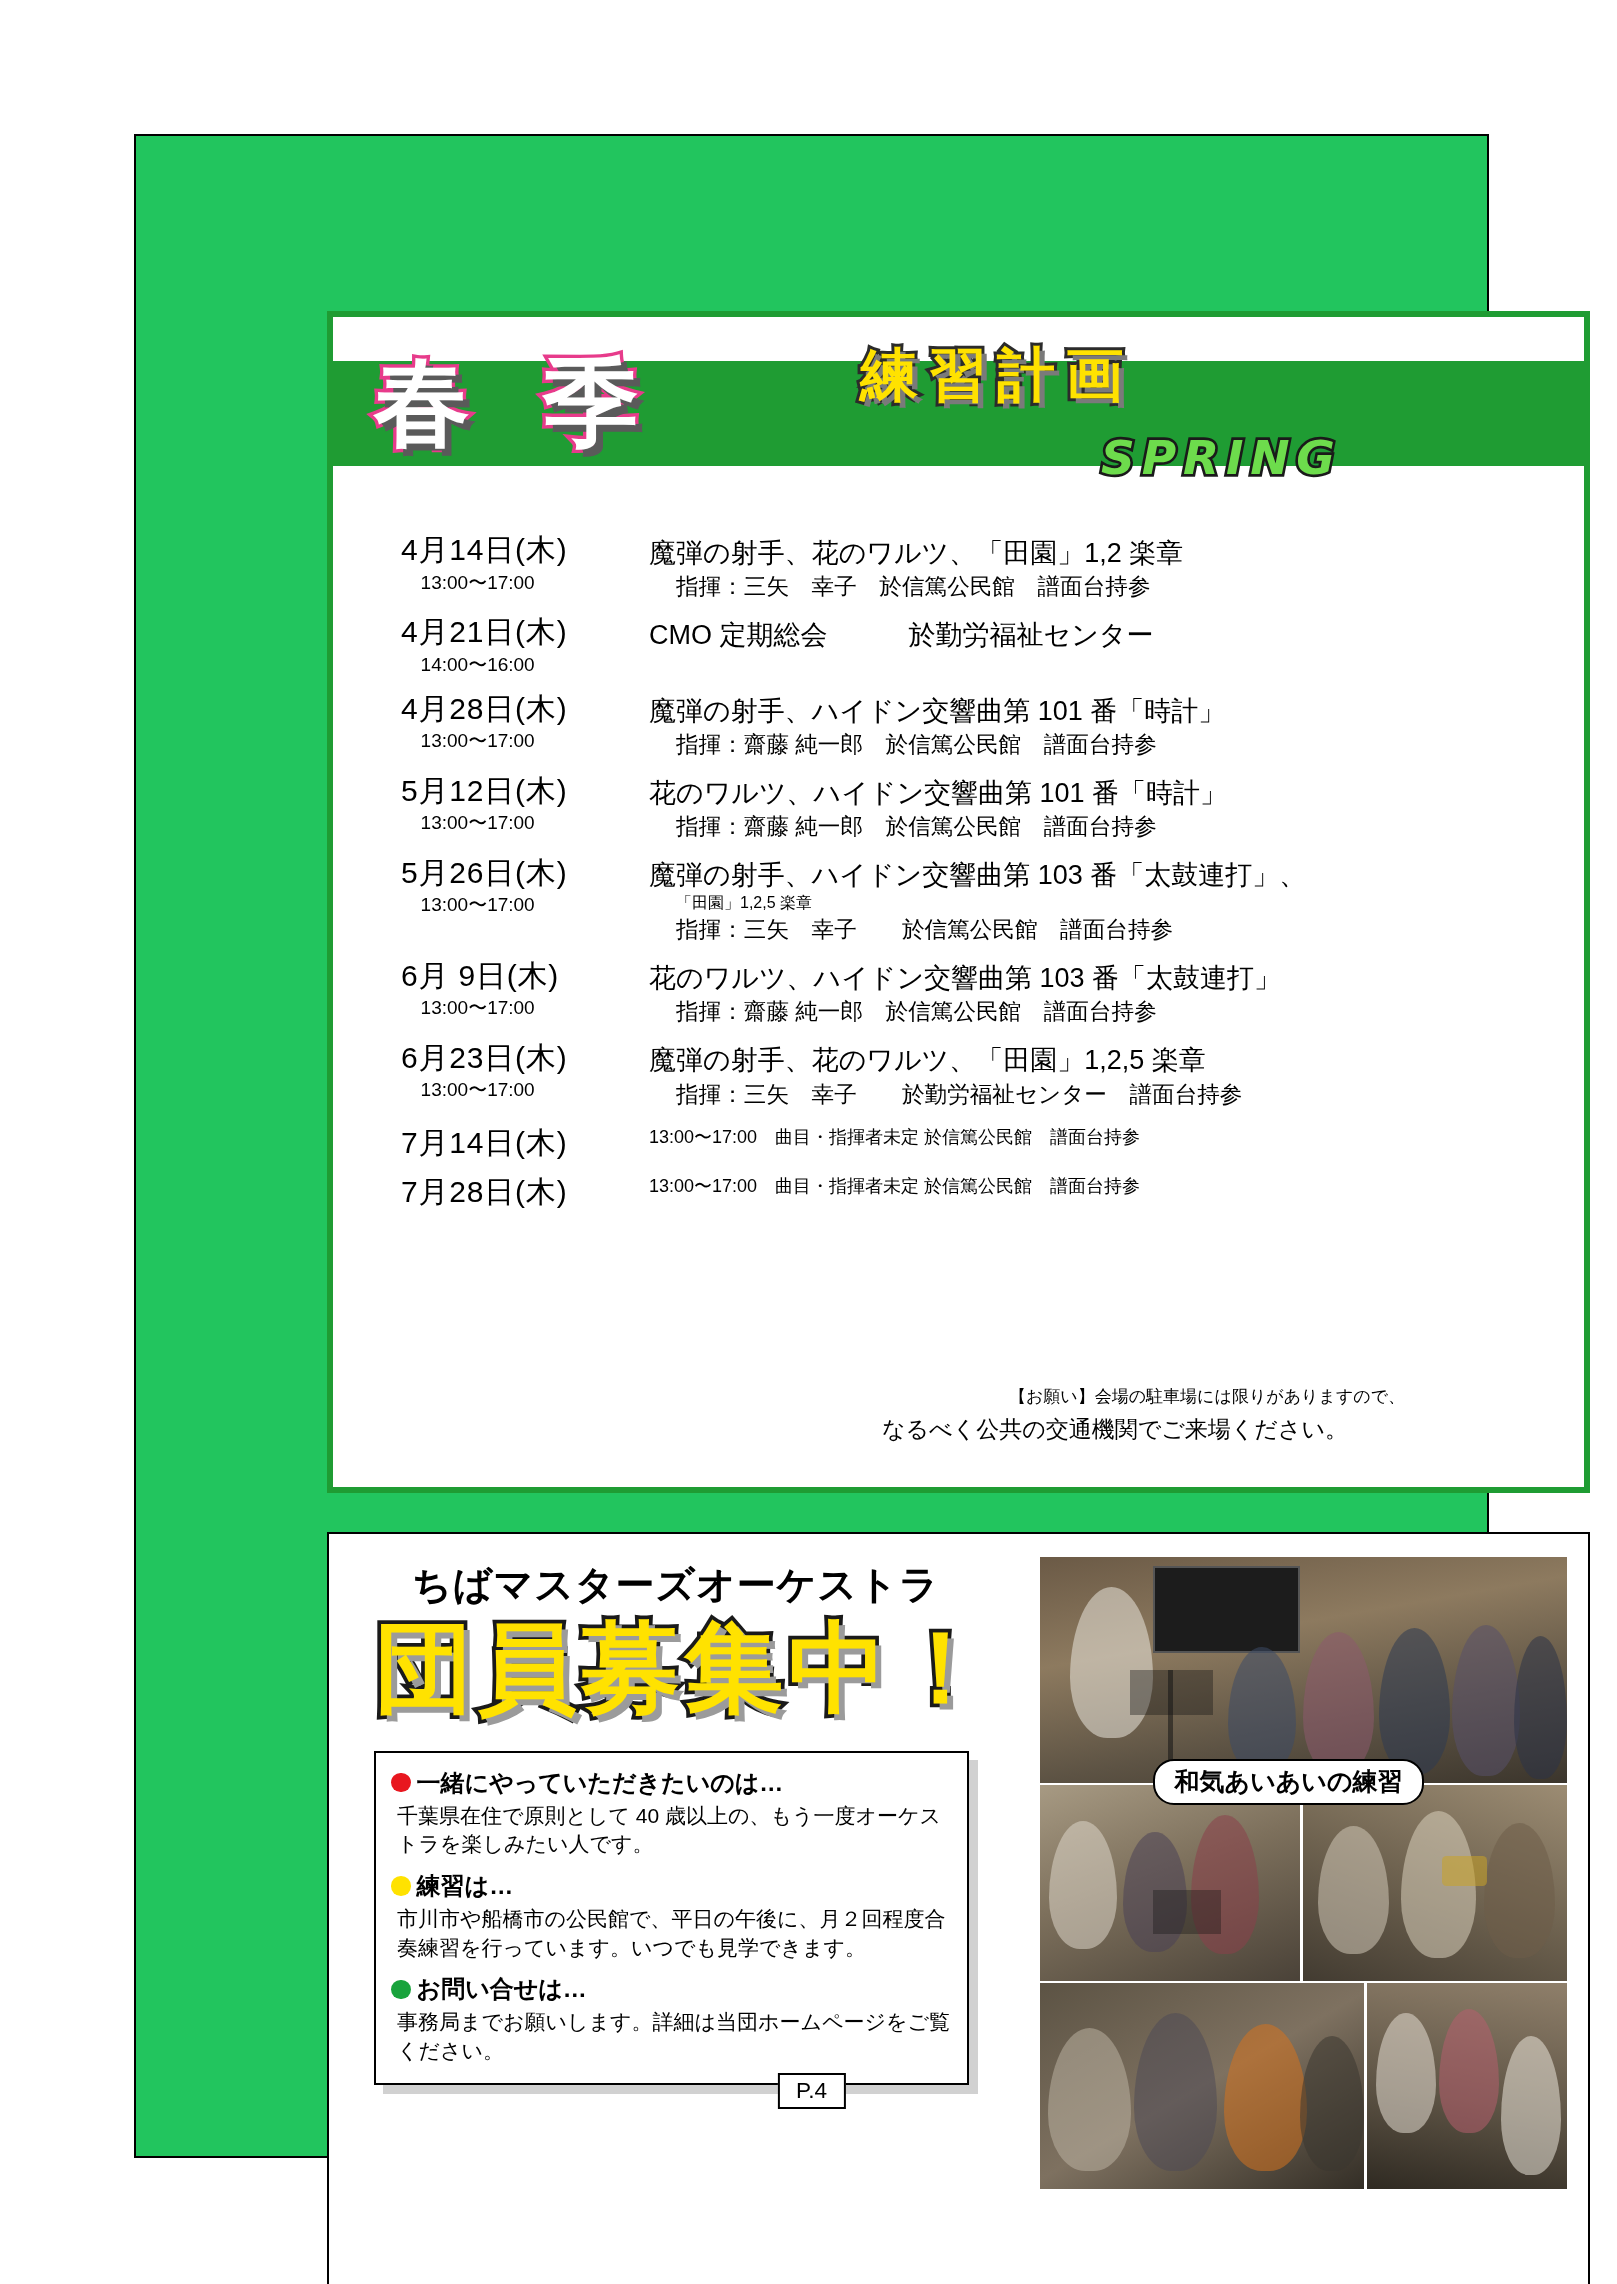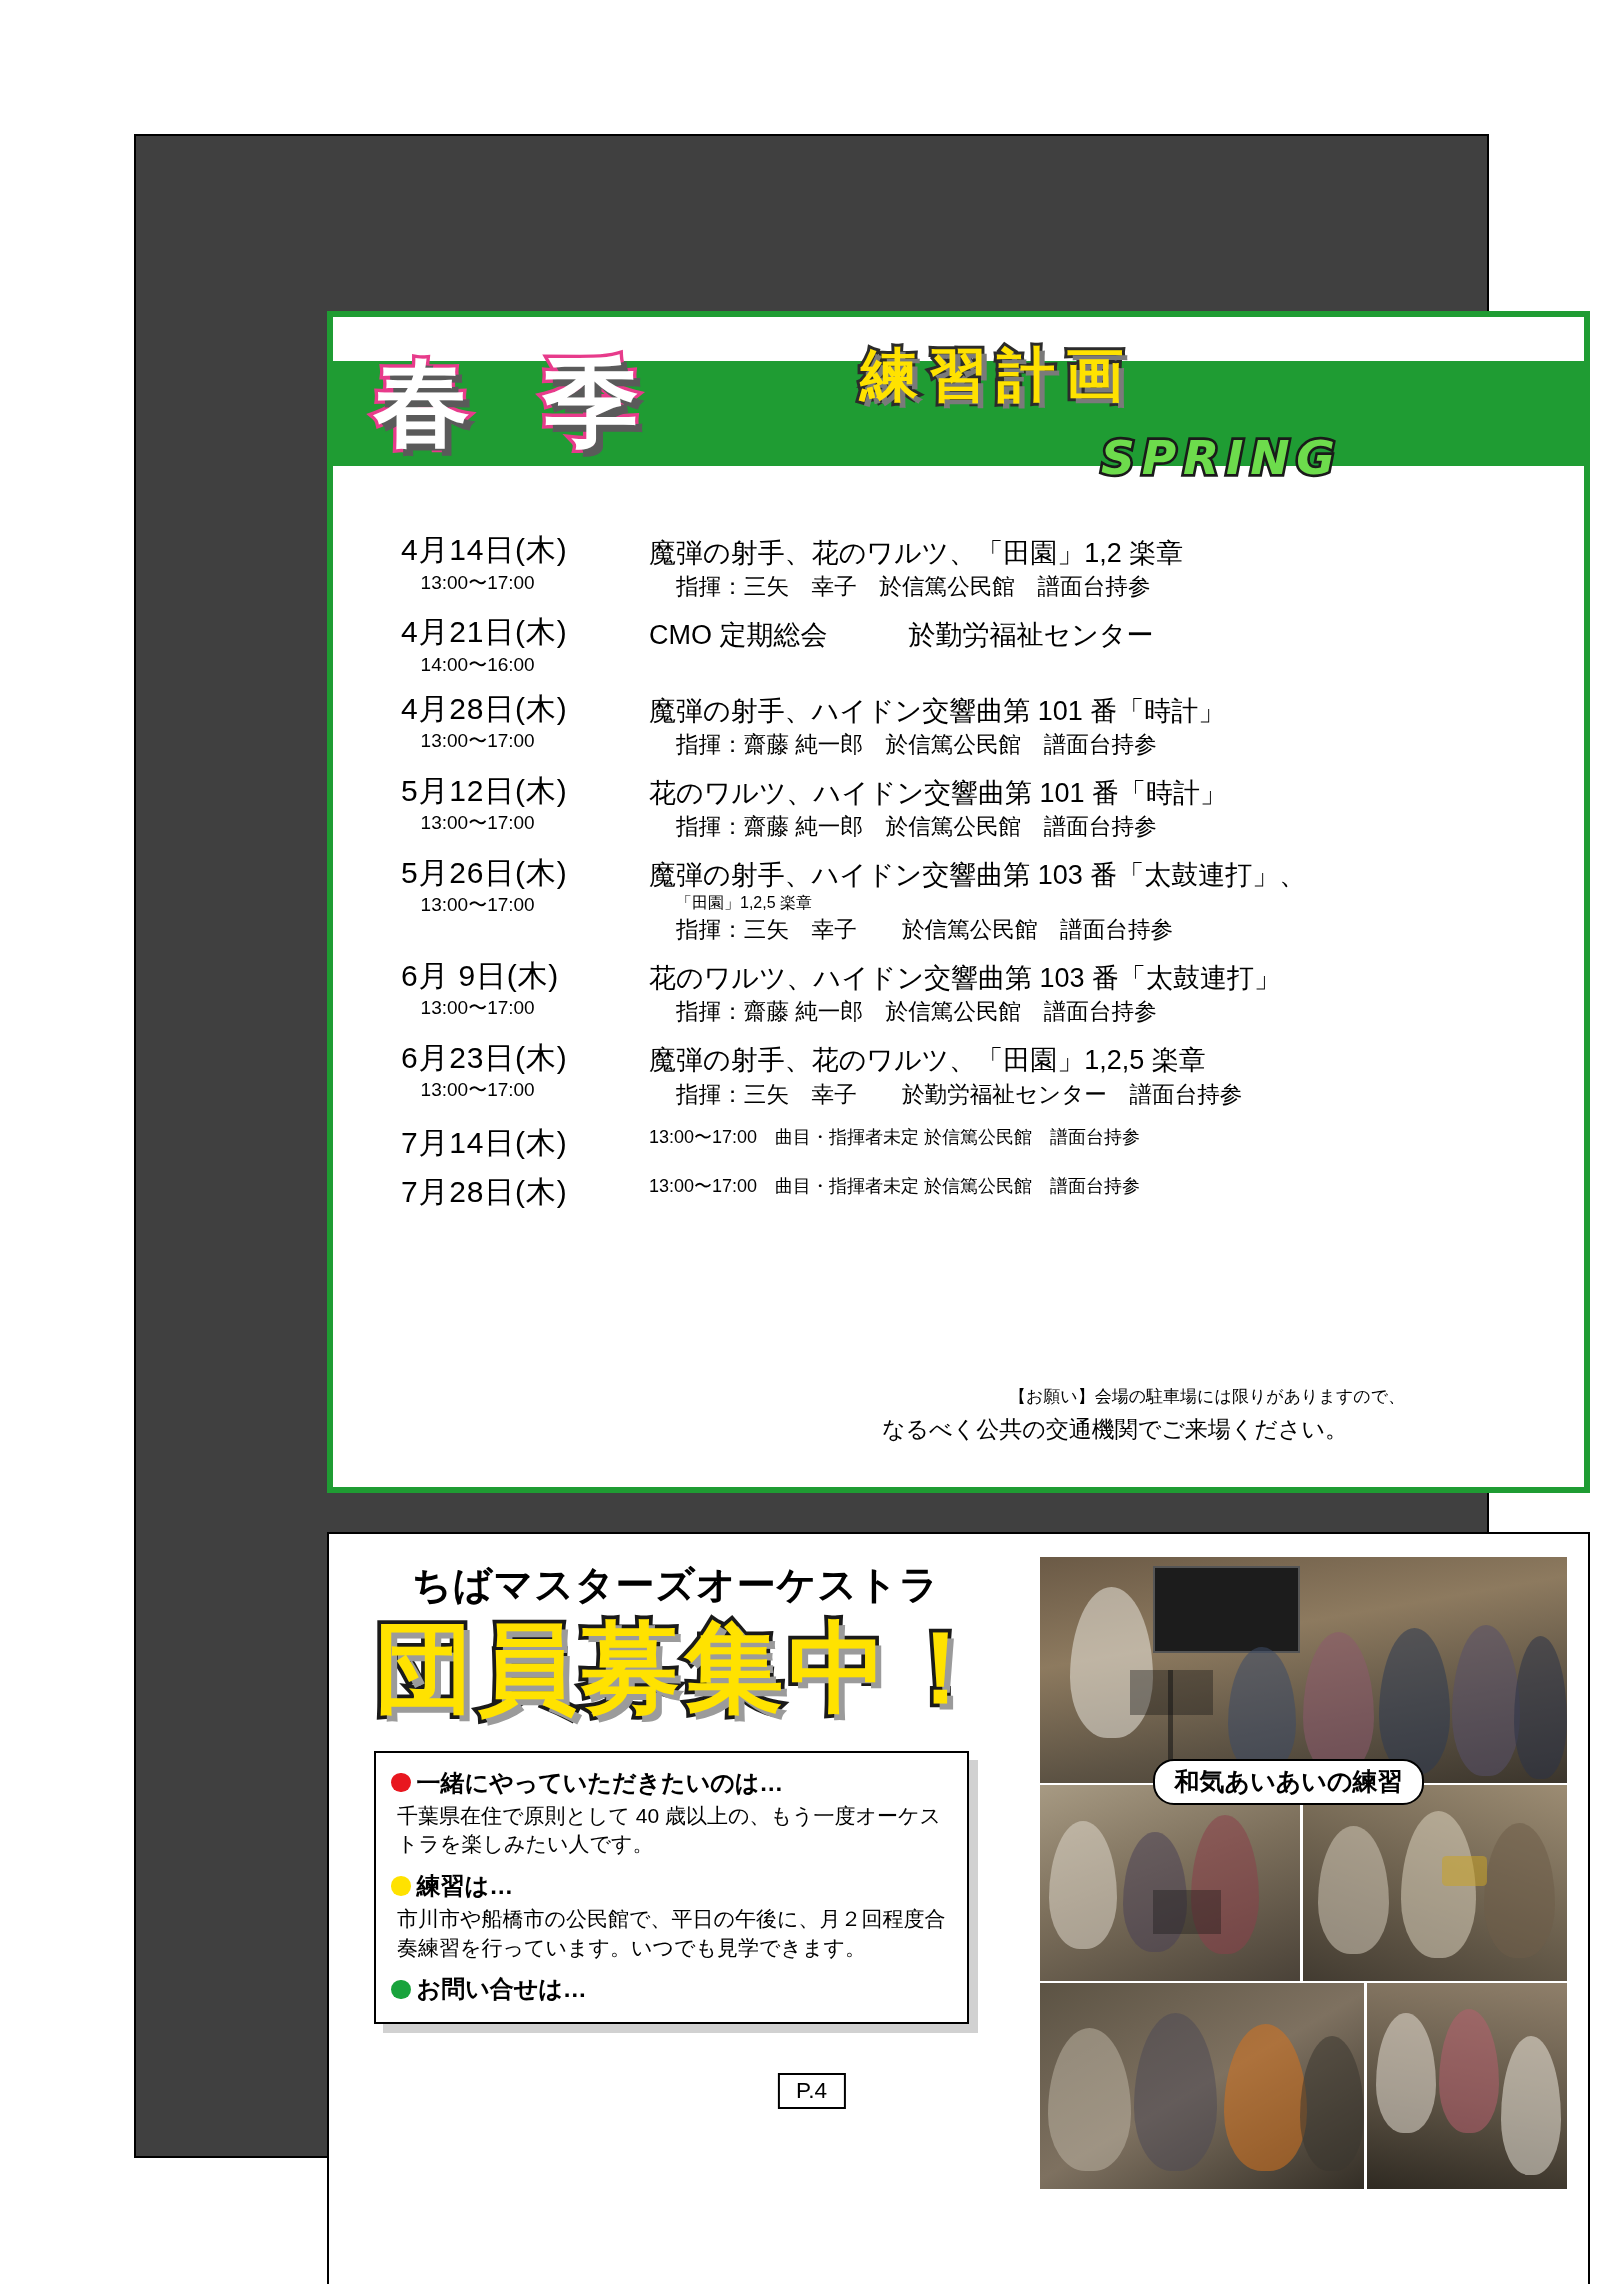--- a/index.html
+++ b/index.html
@@ -16,21 +16,21 @@
     overflow: hidden;
   }
 
   .page-frame {
     position: absolute;
     left: 134px;
     top: 134px;
     width: 1355px;
     height: 2024px;
     border: 2.3px solid #000;
-    background: #404040;
+    background: #22c55e;
     box-sizing: border-box;
   }
 
   
   .schedule-block {
     position: absolute;
     left: 191px;
     top: 175px;
     width: 1263px;
     height: 1182px;
@@ -474,20 +474,21 @@
             <span>練習は…</span>
           </div>
           <div class="info-body">市川市や船橋市の公民館で、平日の午後に、月２回程度合奏練習を行っています。いつでも見学できます。</div>
         </div>
 
         <div class="info-item">
           <div class="info-head">
             <span class="bullet green"></span>
             <span>お問い合せは…</span>
           </div>
+          <div class="info-body">事務局までお願いします。詳細は当団ホームページをご覧ください。</div>
         </div>
 
       </div>
     </div>
 
     <div class="photos">
 
       <div class="ph p1">
         <div class="screen-dark" style="left:113px;top:9px;width:143px;height:83px;"></div>
         <div class="fig" style="left:30px;top:30px;width:83px;height:151px;background:#e9e6dd;"></div>

